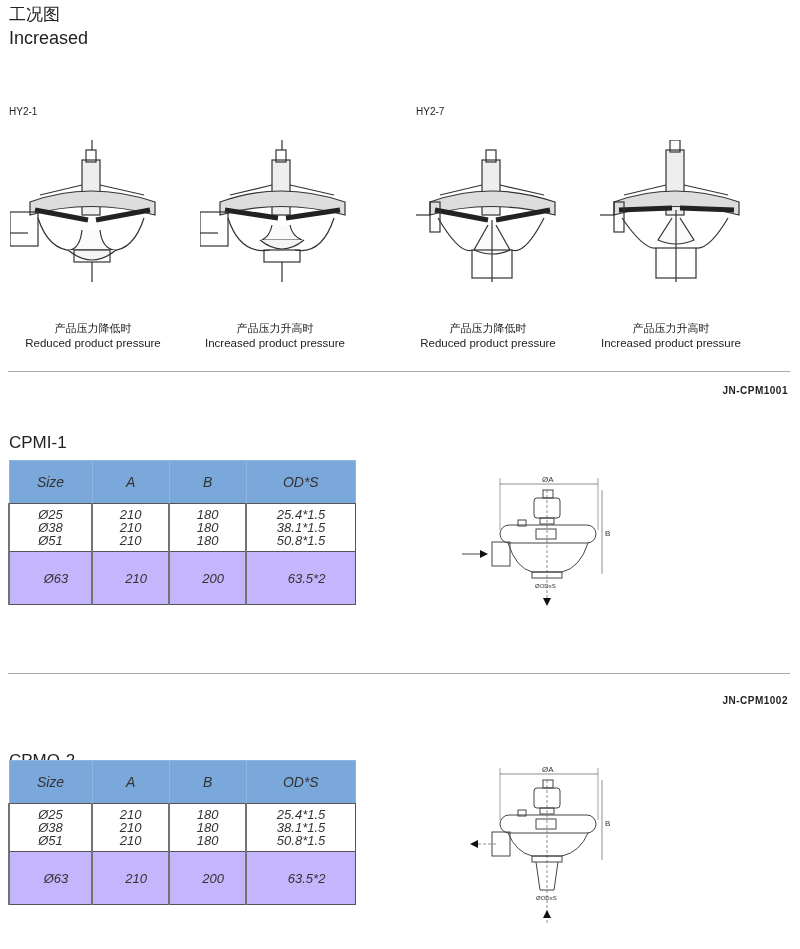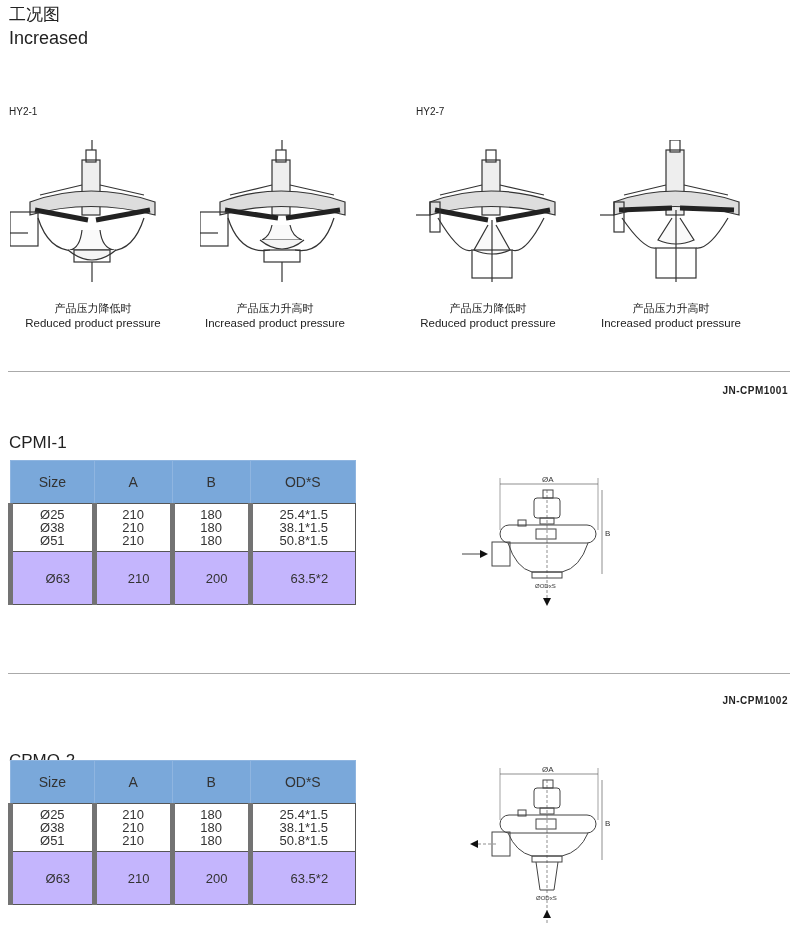--- a/index.html
+++ b/index.html
@@ -1,28 +1,28 @@
 <!DOCTYPE html>
 <html><head>
 <meta charset="utf-8">
 <style>
   html,body{margin:0;padding:0;background:#fff;}
   body{width:800px;height:949px;position:relative;overflow:hidden;font-family:"Liberation Sans","DejaVu Sans",sans-serif;color:#222;}
   .abs{position:absolute;}
   .title-cn{left:9px;top:3px;font-size:17px;font-family:"DejaVu Sans",sans-serif;}
   .title-en{left:9px;top:28px;font-size:18px;}
   .group-label{font-size:10px;}
-  .caption{text-align:center;font-size:11.5px;line-height:14px;width:170px;}
+  .caption{text-align:center;font-size:11.5px;line-height:14px;width:170px;margin-top:20px;}
   .caption .cn{font-family:"DejaVu Sans",sans-serif;font-size:11px;}
   .rule{left:8px;width:782px;height:1px;background:#aaa;}
   .code{right:12px;font-size:10px;font-weight:bold;letter-spacing:0.5px;}
   .tbl-title{left:9px;font-size:17px;}
-  table.spec{position:absolute;left:8px;width:348px;border-collapse:collapse;font-size:13px;color:#333;}
+  table.spec{position:absolute;left:8px;width:348px;border-collapse:collapse;font-size:13px;color:#333;font-style:italic;}
   table.spec th{background:#7aa8da;height:40px;font-weight:normal;font-size:14px;border:1px solid #8fb5e0;border-bottom:1px solid #555;color:#333;}
-  table.spec td{text-align:center;border-left:5px solid #737373;border-right:1px solid #555;vertical-align:middle;}
+  table.spec td{text-align:center;border-left:2px solid #737373;border-right:1px solid #555;vertical-align:middle;}
   table.spec tr.r1 td{background:#fff;height:45px;line-height:13px;border-bottom:1px solid #555;}
   table.spec tr.r2 td{background:#c4b5fd;height:50px;border-bottom:1px solid #555;padding-left:12px;}
   .valve svg{display:block;}
 </style>
 </head>
 <body>
 
 <div class="abs title-cn">工况图</div>
 <div class="abs title-en">Increased</div>
 

